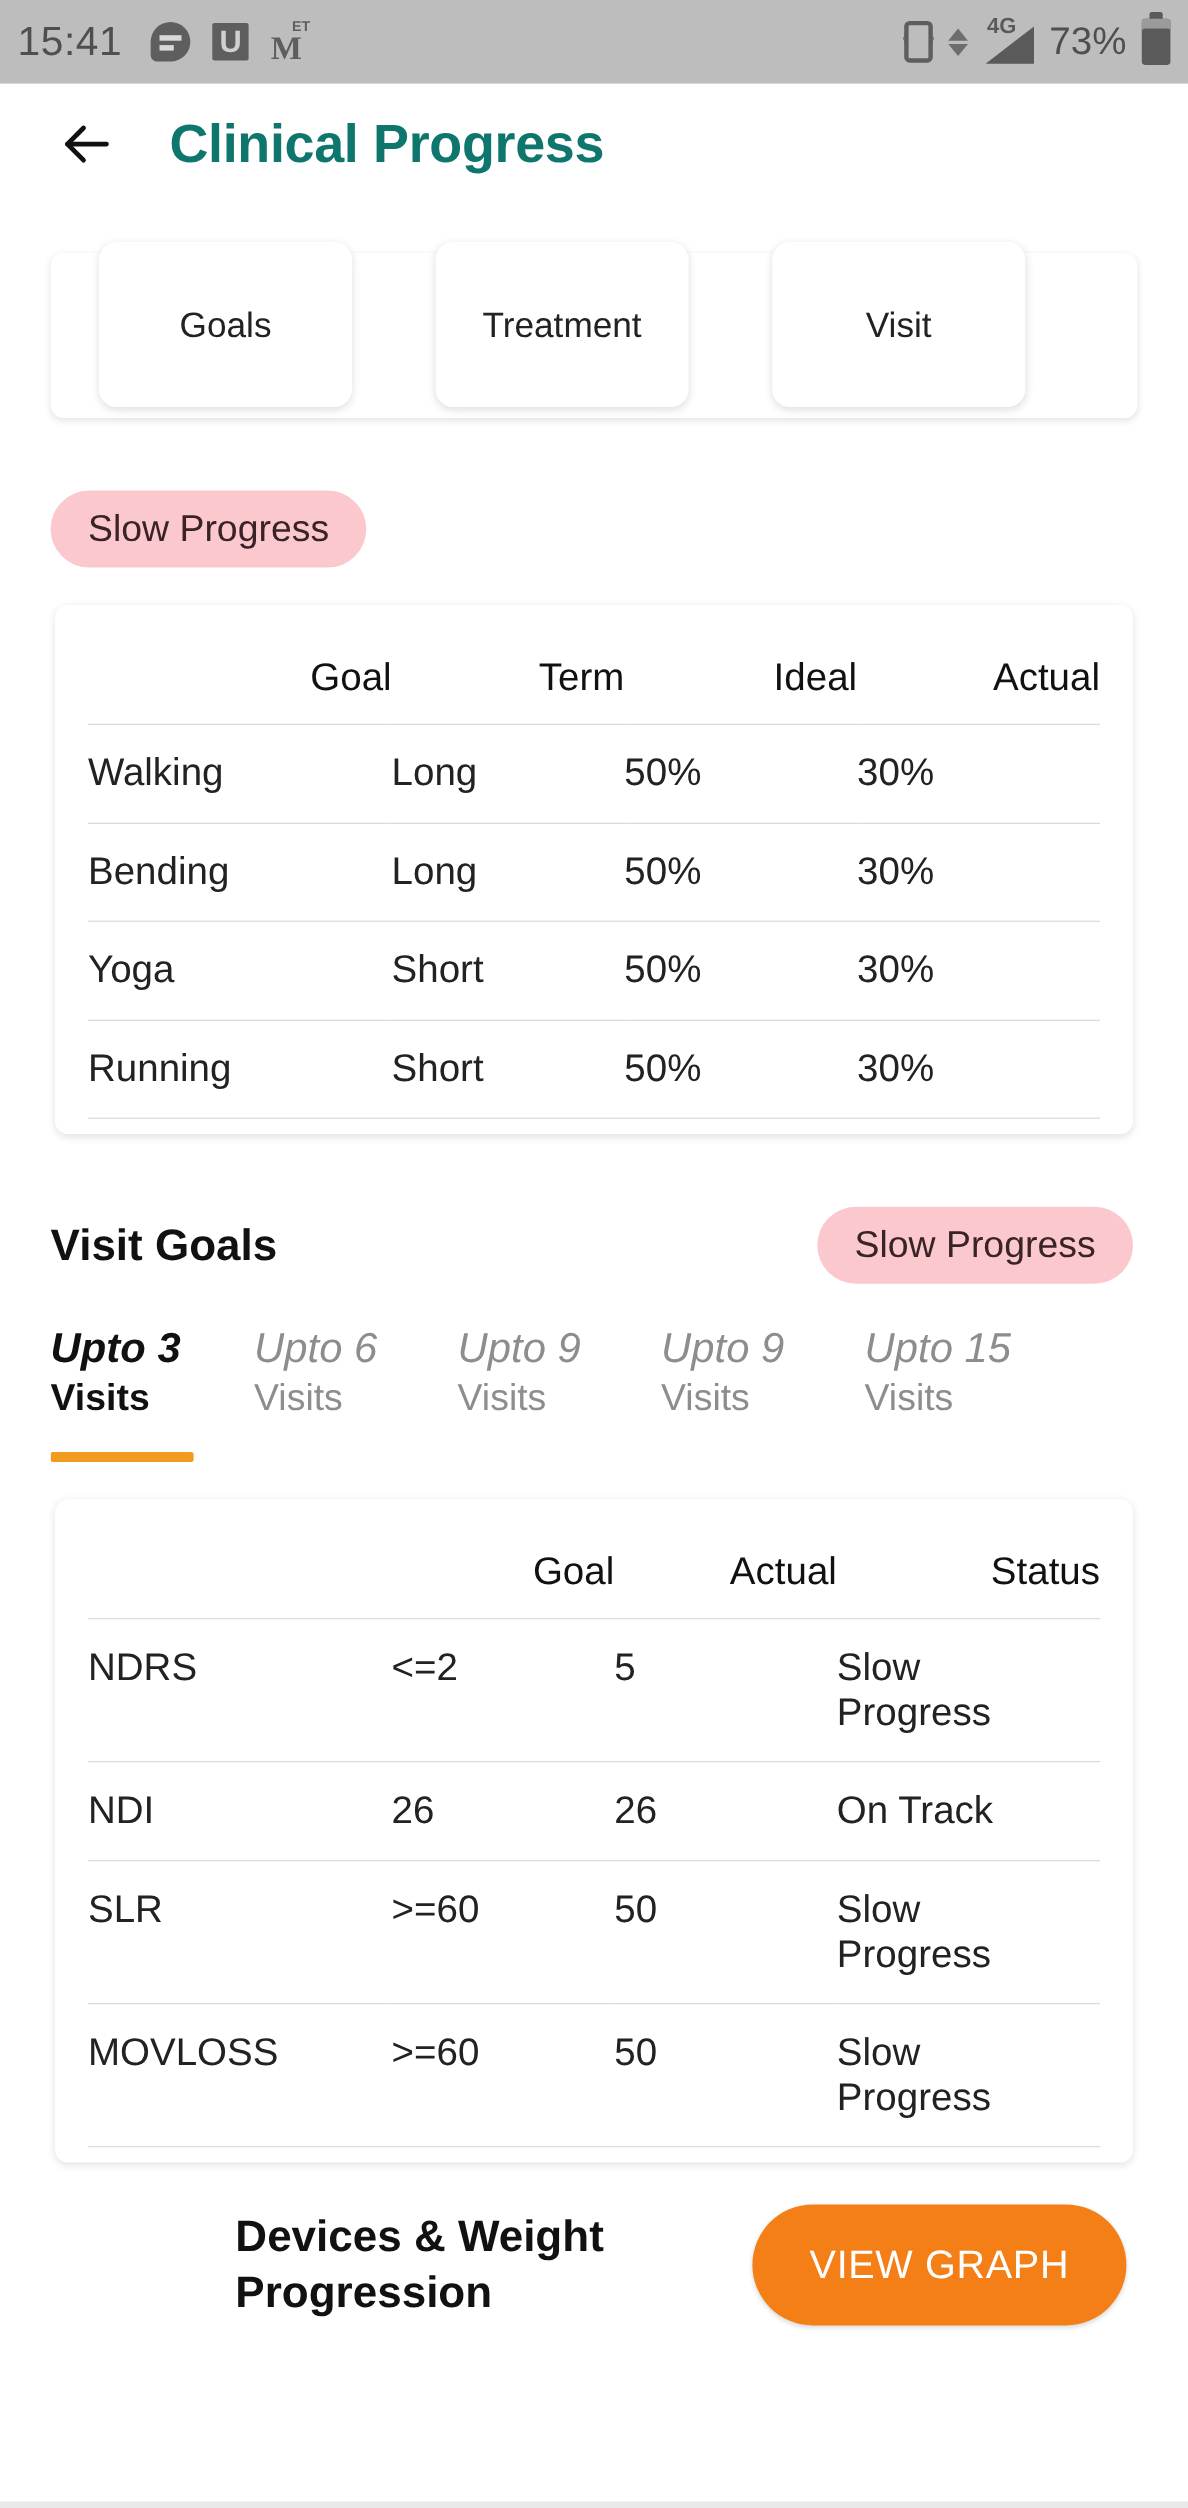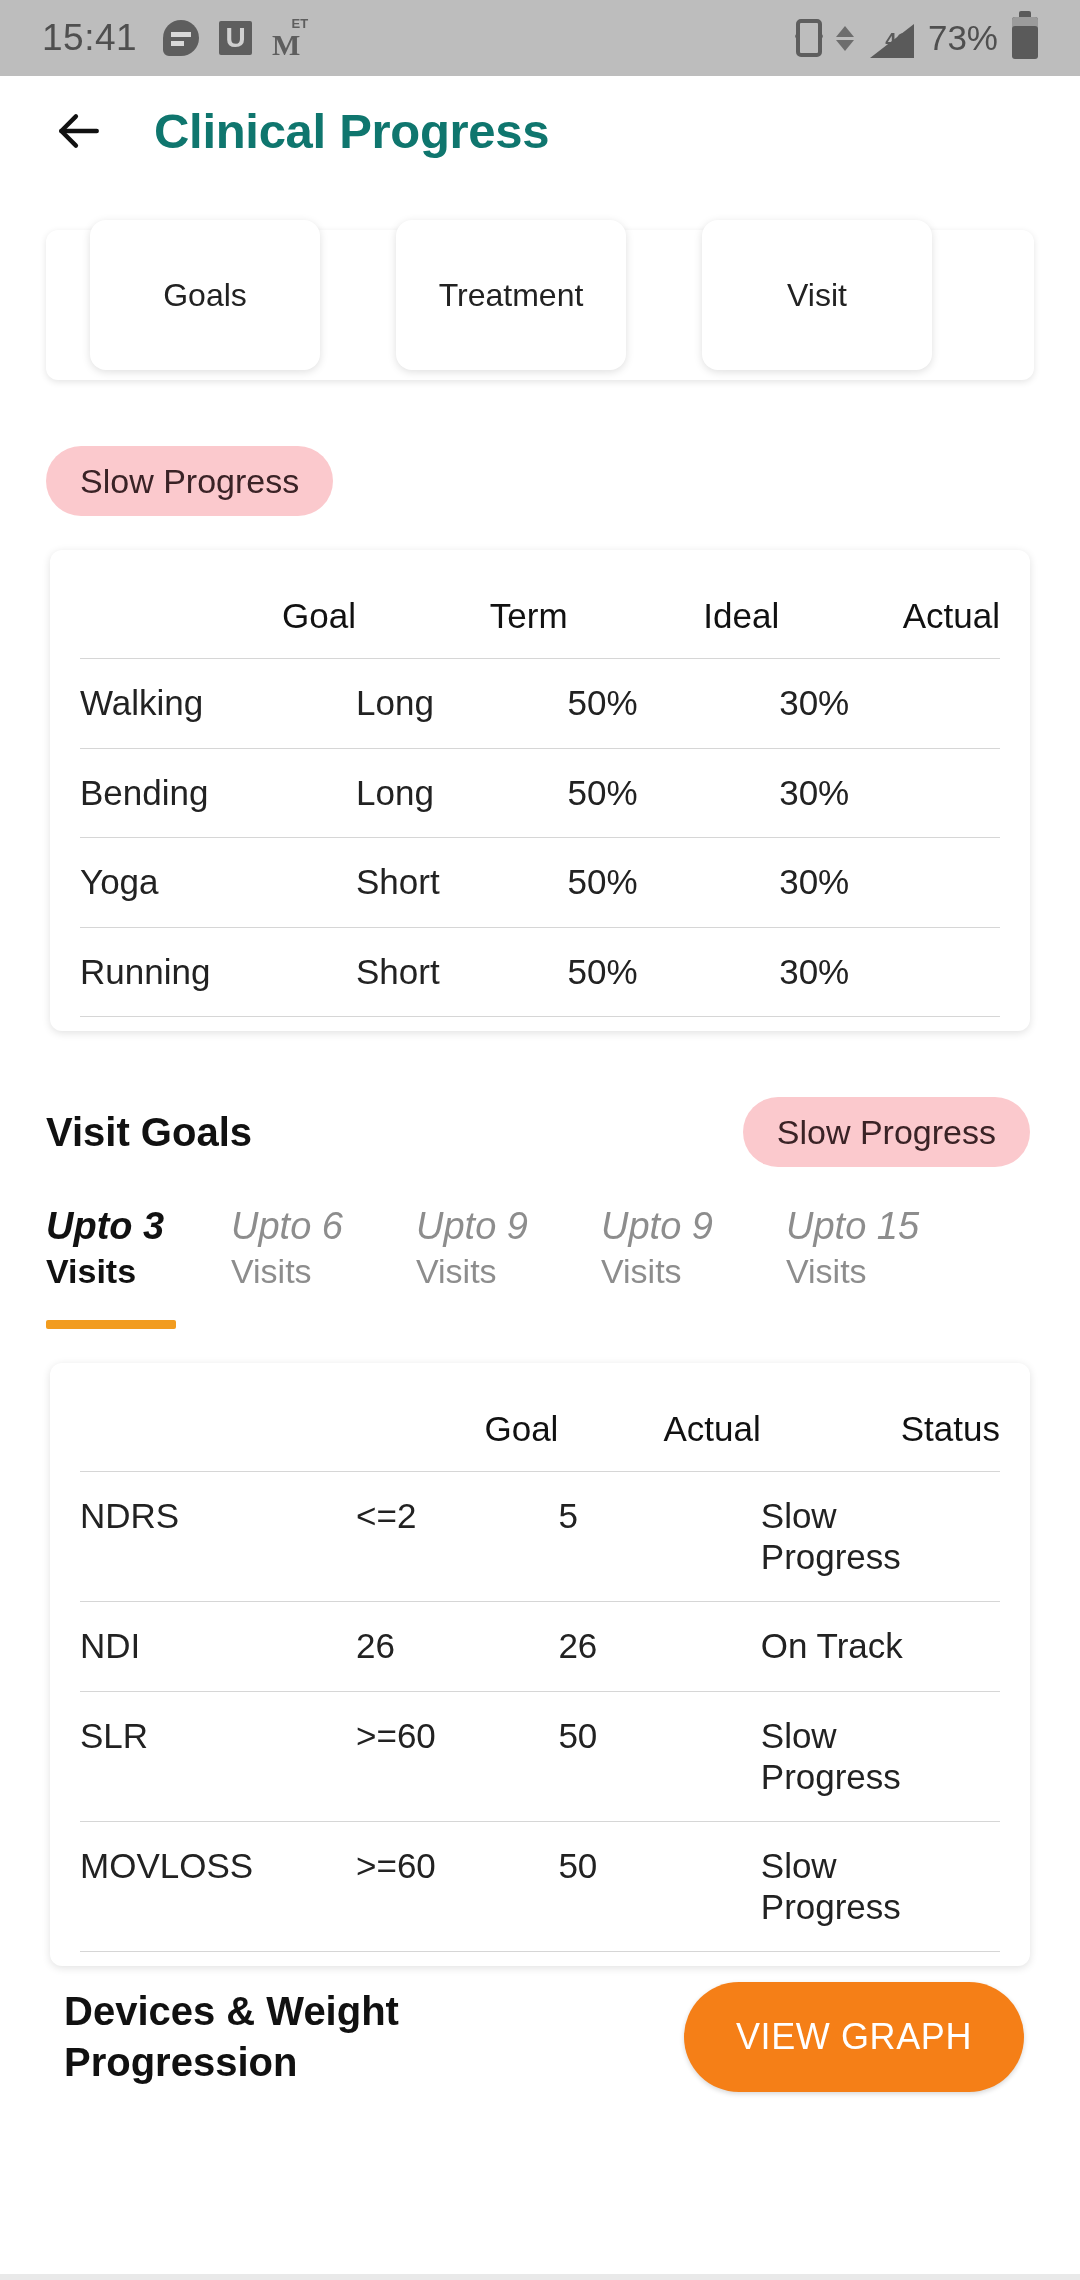--- a/index.html
+++ b/index.html
@@ -8,21 +8,21 @@
     font-family:"Liberation Sans", sans-serif;
     background:#ffffff;
     color:#1a1a1a;
     overflow:hidden;
   }
   .screen { position:relative; width:1080px; height:2280px; background:#fff; }
 
   
   .statusbar{
     height:76px; background:#bdbdbd; display:flex; align-items:center;
-    padding:0 42px; color:#4a4a4a;
+    padding:0 16px; color:#4a4a4a;
   }
   .sb-time{ font-size:37px; letter-spacing:.5px; color:#4f4f4f; }
   .sb-left-icons{ display:flex; align-items:center; gap:20px; margin-left:26px; }
   .sb-spacer{ flex:1; }
   .sb-right{ display:flex; align-items:center; gap:14px; }
   .sb-batt-txt{ font-size:35px; color:#4f4f4f; }
 
   .ic-bubble{ width:36px; height:36px; background:#5e5e5e; border-radius:50% 50% 50% 6px; position:relative; }
   .ic-bubble::before{ content:""; position:absolute; left:8px; top:12px; width:20px; height:5px; background:#d9d9d9; }
   .ic-bubble::after{ content:""; position:absolute; left:8px; top:21px; width:13px; height:5px; background:#d9d9d9; }
@@ -37,21 +37,21 @@
   }
   .ic-vib::before{ left:-17px; transform:scaleX(-1); }
   .ic-vib::after{ right:-17px; }
   .ic-data{ display:flex; flex-direction:column; gap:3px; }
   .ic-data i{ width:0;height:0;border-left:9px solid transparent;border-right:9px solid transparent; }
   .ic-data i.up{ border-bottom:11px solid #6d6d6d; }
   .ic-data i.dn{ border-top:11px solid #6d6d6d; }
   .ic-sig{ position:relative; width:46px; height:40px; }
   .ic-sig .tri{ position:absolute; bottom:0; right:0; width:0;height:0;
                 border-left:44px solid transparent; border-bottom:34px solid #5a5a5a; }
-  .ic-sig .g4{ position:absolute; top:-5px; right:2px; font-size:20px; font-weight:bold; color:#5a5a5a;margin-top:16px; }
+  .ic-sig .g4{ position:absolute; top:-5px; right:16px; font-size:20px; font-weight:bold; color:#5a5a5a; }
   .ic-batt{ width:26px; height:42px; border-radius:3px; background:#5a5a5a; position:relative;
             box-shadow:inset 0 9px 0 #9b9b9b; }
   .ic-batt::before{ content:""; position:absolute; top:-6px; left:7px; width:12px; height:6px;
                     background:#5a5a5a; border-radius:2px 2px 0 0; }
 
   
   .appbar{ height:110px; display:flex; align-items:center; padding:0 46px; }
   .back-arrow{ width:64px; height:64px; display:flex; align-items:center; justify-content:center; cursor:pointer; }
   .back-arrow svg{ width:50px; height:50px; }
   .appbar-title{ font-size:49px; font-weight:bold; color:#0f766e; margin-left:44px; letter-spacing:-.3px; }
@@ -100,22 +100,22 @@
   .visittabs{ display:flex; margin:36px 0 0 46px; overflow:hidden; }
   .vtab{ width:185px; flex:0 0 auto; cursor:pointer; text-align:left; padding-right:10px; }
   .vtab .l1{ font-size:38px; color:#8d8d8d; line-height:1.22; white-space:nowrap;font-style:italic; }
   .vtab .l2{ font-size:34px; color:#8d8d8d; line-height:1.25; }
   .vtab .bar{ height:9px; background:transparent; margin-top:28px; width:130px; border-radius:2px; }
   .vtab.active .l1{ color:#111; font-weight:bold; }
   .vtab.active .l2{ color:#111; font-weight:bold; }
   .vtab.active .bar{ background:#f29c1f; }
 
   
-  .bottom{ display:flex; align-items:center; justify-content:space-between;
-           margin:16px 56px 0 64px; }
+  .bottom{ display:flex; align-items:center; justify-content:flex-end;
+           margin:38px 56px 0 64px; }
   .bottom-title{ font-size:40px; font-weight:bold; color:#111; line-height:1.28; max-width:470px; }
   .btn-graph{
     background:#f57f17; color:#fff; font-size:36px; letter-spacing:.6px;
     padding:34px 52px; border-radius:60px; border:none; cursor:pointer;
     font-family:"Liberation Sans", sans-serif; white-space:nowrap;
     box-shadow:0 2px 5px rgba(0,0,0,.16);
   }
   .bottom-rule{ position:absolute; left:0; right:0; bottom:0; height:6px; background:#e9e9e9; }
 </style>
 </head>

